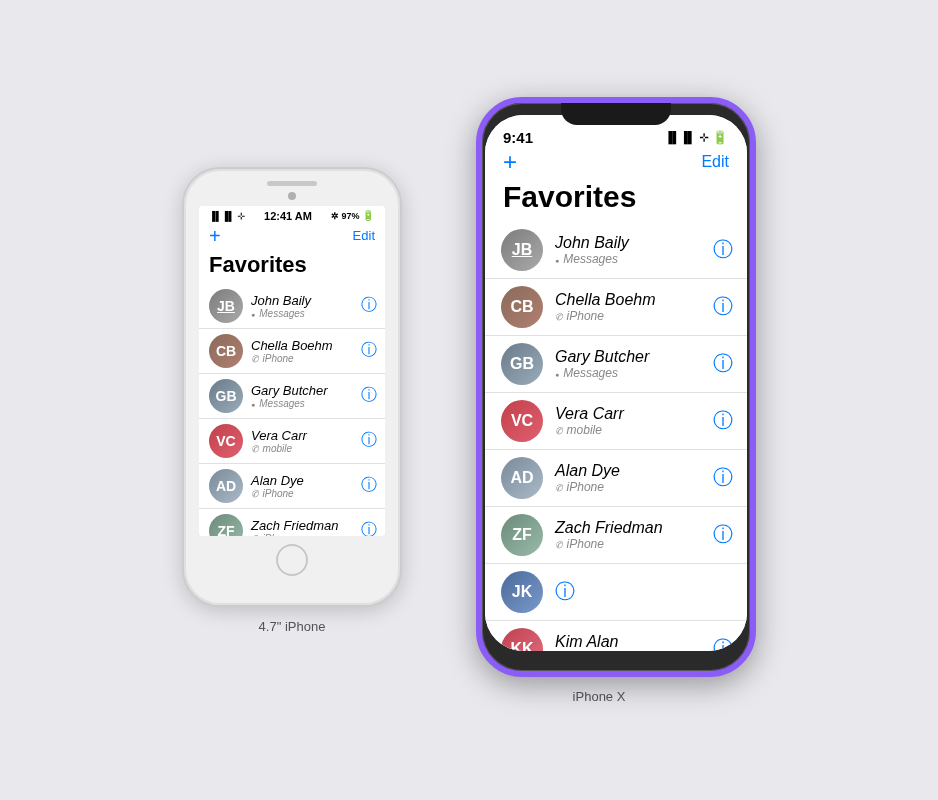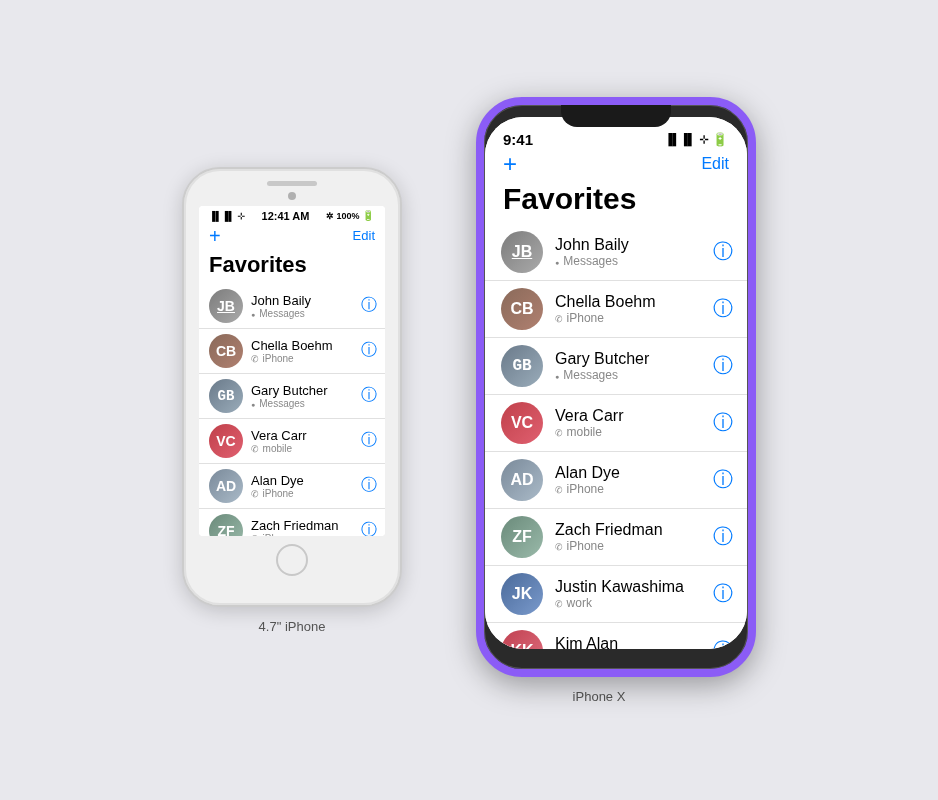--- a/index.html
+++ b/index.html
@@ -68,21 +68,21 @@
       border: 2px solid #c8c8c8;
       margin-top: 8px;
     }
 
     
     .iphone-x {
       width: 280px;
       height: 580px;
       background: #2a2a2a;
       border-radius: 46px;
-      border: 8px solid #8b5cf6;
+      border: 6px solid #8b5cf6;
       box-shadow: 0 8px 30px rgba(0,0,0,0.35), inset 0 0 0 1px #555;
       position: relative;
       display: flex;
       flex-direction: column;
       align-items: center;
       padding: 12px 8px 20px;
       margin-left: 34px;
     }
     .x-notch {
       width: 110px;
@@ -147,21 +147,21 @@
       margin-right: 8px;
       flex-shrink: 0;
       overflow: hidden;
       display: flex;
       align-items: center;
       justify-content: center;
       font-size: 14px;
       font-weight: 600;
       color: white;
     }
-    .contact-info { flex: 1; min-width: 0; }
+    .contact-info { flex: 1; min-width: 0; font-style: italic; }
     .contact-name { font-size: 13px; font-weight: 400; color: #000; }
     .contact-sub { font-size: 10px; color: #888; display: flex; align-items: center; gap: 2px; }
     .info-icon {
       color: #007AFF;
       font-size: 16px;
       flex-shrink: 0;
     }
 
     
     .x-status-bar {
@@ -212,21 +212,21 @@
       font-weight: 600;
       color: white;
     }
     .x-contact-name { font-size: 16px; font-weight: 400; color: #000; }
     .x-contact-sub { font-size: 12px; color: #888; display: flex; align-items: center; gap: 2px; }
     .x-info-icon { color: #007AFF; font-size: 20px; flex-shrink: 0; }
 
     
     .av-1 { background: linear-gradient(135deg, #7c7c7c, #aaa); text-decoration: underline; }
     .av-2 { background: linear-gradient(135deg, #8a6a5a, #b08070); }
-    .av-3 { background: linear-gradient(135deg, #6a7a8a, #9aacba); font-family: Liberation Mono, monospace; }
+    .av-3 { background: linear-gradient(135deg, #6a7a8a, #9aacba); }
     .av-4 { background: linear-gradient(135deg, #c0404a, #e06070); }
     .av-5 { background: linear-gradient(135deg, #7a8a9a, #aabac8); }
     .av-6 { background: linear-gradient(135deg, #6a8a7a, #9abaaa); }
     .av-7 { background: linear-gradient(135deg, #4a6a9a, #7a9acc); }
     .av-8 { background: linear-gradient(135deg, #c04050, #e07080); }
 
     .msg-dot::before { content: "●"; font-size: 7px; color: #888; margin-right: 2px; }
     .phone-icon::before { content: "✆"; font-size: 9px; color: #888; margin-right: 2px; }
   </style>
 </head>
@@ -239,21 +239,21 @@
     <div class="se-screen">
 
       <div class="status-bar" style="background:white;">
         <span class="status-icons">
           <span style="font-size:9px;">▐▌▐▌</span>
           <span style="font-size:9px;">⊹</span>
         </span>
         <span class="time">12:41 AM</span>
         <span class="status-icons">
           <span>✲</span>
-          <span style="font-size:9px;">100%</span>
+          <span style="font-size:9px;">97%</span>
           <span style="font-size:10px;">🔋</span>
         </span>
       </div>
 
       <div class="nav-bar" style="background:white;">
         <span class="nav-add">+</span>
         <span class="nav-edit">Edit</span>
       </div>
 
       <div class="page-title" style="background:white;">Favorites</div>
@@ -381,24 +381,20 @@
           <div class="x-contact-item">
     <div class="x-avatar av-6">ZF</div>
     <div class="contact-info">
       <div class="x-contact-name">Zach Friedman</div>
       <div class="x-contact-sub"><span class="phone-icon"></span>iPhone</div>
     </div>
     <span class="x-info-icon">ⓘ</span>
   </div>
           <div class="x-contact-item">
     <div class="x-avatar av-7">JK</div>
-    <div class="contact-info">
-      <div class="x-contact-name">Justin Kawashima</div>
-      <div class="x-contact-sub"><span class="phone-icon"></span>work</div>
-    </div>
     <span class="x-info-icon">ⓘ</span>
   </div>
           <div class="x-contact-item">
     <div class="x-avatar av-8">KK</div>
     <div class="contact-info">
       <div class="x-contact-name">Kim Alan</div>
       <div class="x-contact-sub"><span class="msg-dot"></span>Messages</div>
     </div>
     <span class="x-info-icon">ⓘ</span>
   </div>

